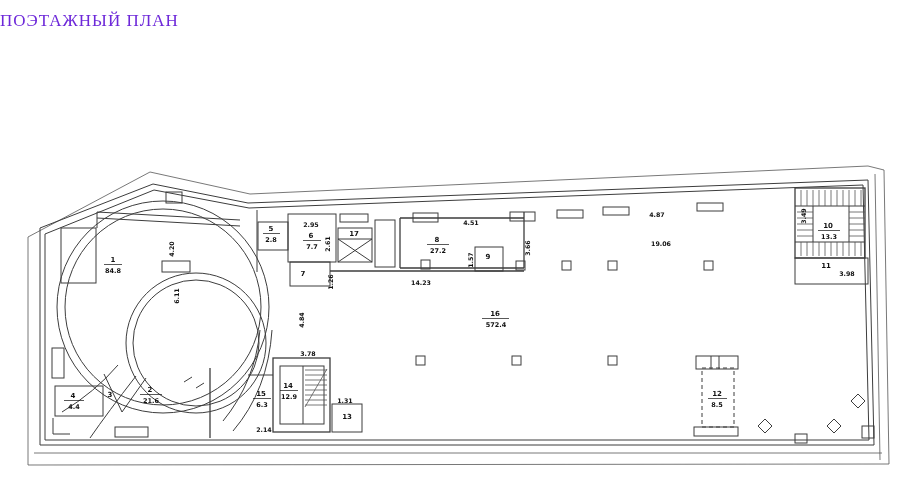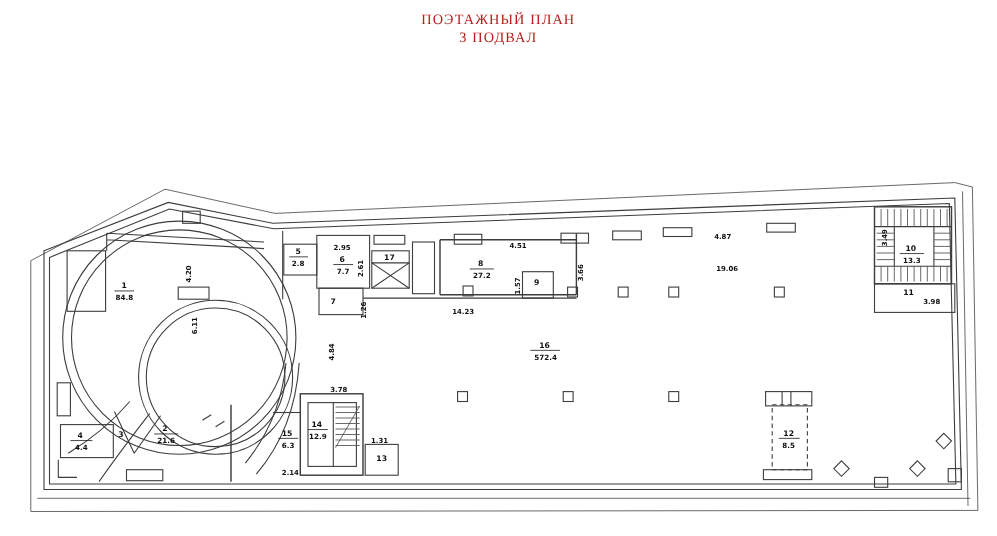--- a/index.html
+++ b/index.html
@@ -1,38 +1,37 @@
 <!DOCTYPE html>
 <html><head>
 <meta charset="utf-8">
 <style>
   html,body{margin:0;padding:0;background:#ffffff;}
   .page{position:relative;width:906px;height:487px;background:#fff;overflow:hidden;
         font-family:"DejaVu Sans",sans-serif;}
-  .title{position:absolute;top:10px;left:0;width:100%;text-align:center;
-         font-family:"Liberation Serif",serif;color:#b91c1c;
-         font-size:13px;letter-spacing:1px;line-height:1.25;}
+  .title{position:absolute;top:10px;left:0;width:100%;
+         font-family:"Liberation Serif",serif;color:#6d28d9;
+         font-size:17px;letter-spacing:1px;line-height:1.25;}
   svg{position:absolute;left:0;top:0;}
   .w{fill:none;stroke:#3d3d3d;stroke-width:1;}
   .w2{fill:none;stroke:#3d3d3d;stroke-width:1.3;}
   .thin{fill:none;stroke:#555;stroke-width:0.8;}
   .dash{fill:none;stroke:#3d3d3d;stroke-width:1;stroke-dasharray:4 3;}
   .num{font-size:7px;font-weight:600;fill:#111;text-anchor:middle;}
   .area{font-size:6.5px;font-weight:600;fill:#111;text-anchor:middle;}
   .dim{font-size:6.3px;font-weight:600;fill:#111;text-anchor:middle;}
   .ul{stroke:#111;stroke-width:0.7;}
 </style>
 </head>
 <body>
 
 <div class="page">
 
   <div class="title">
     <div>ПОЭТАЖНЫЙ ПЛАН</div>
-    <div>3 ПОДВАЛ</div>
   </div>
 
   <svg width="906" height="487" viewBox="0 0 906 487">
 
     <g>
       <path class="thin" d="M 28,465 L 28,237 L 150,172 L 250,194 L 868,166 L 884,170 L 889,464 Z"></path>
       <path class="thin" d="M 875,174 L 880,460"></path>
       <path class="thin" d="M 34,453 L 882,453"></path>
     </g>
 

